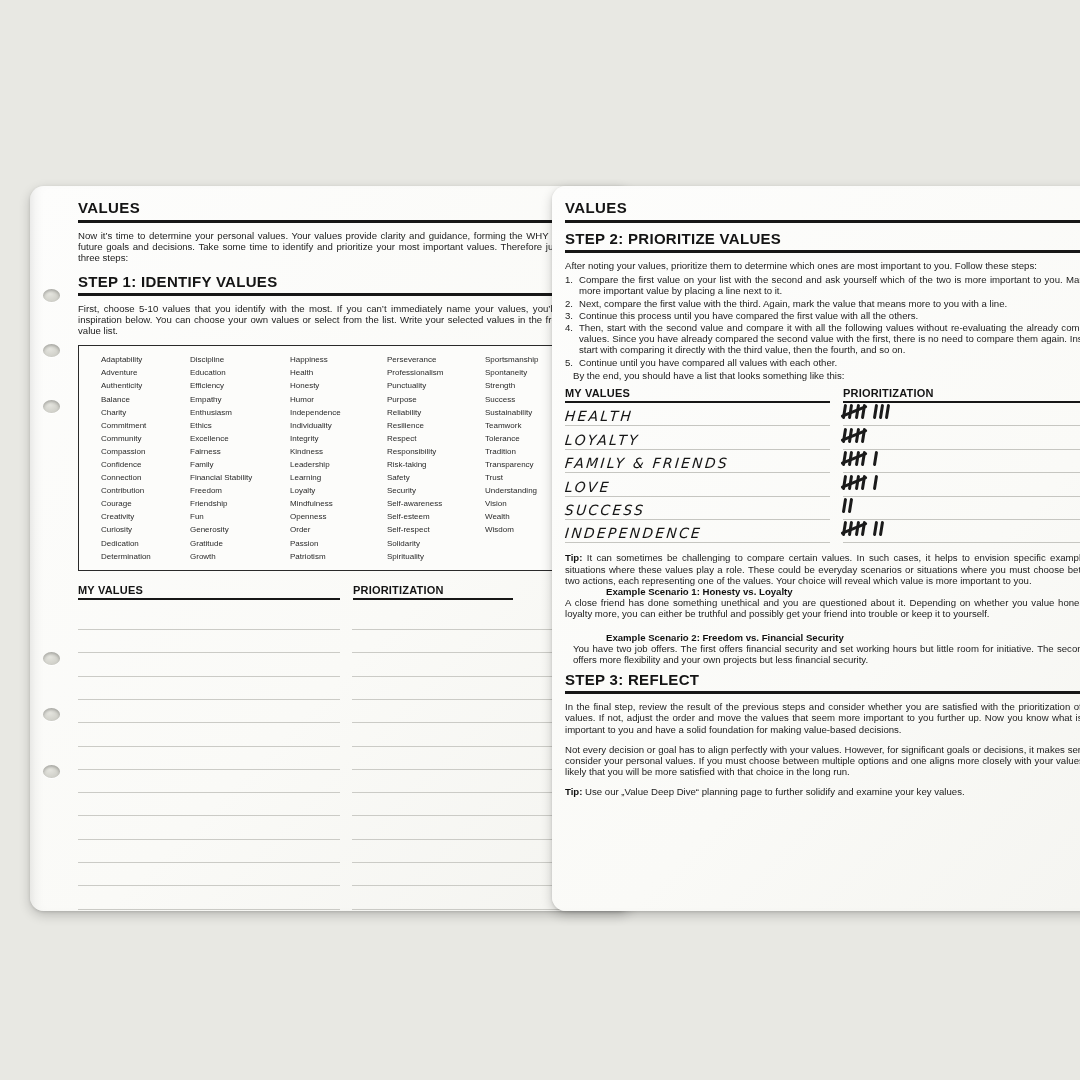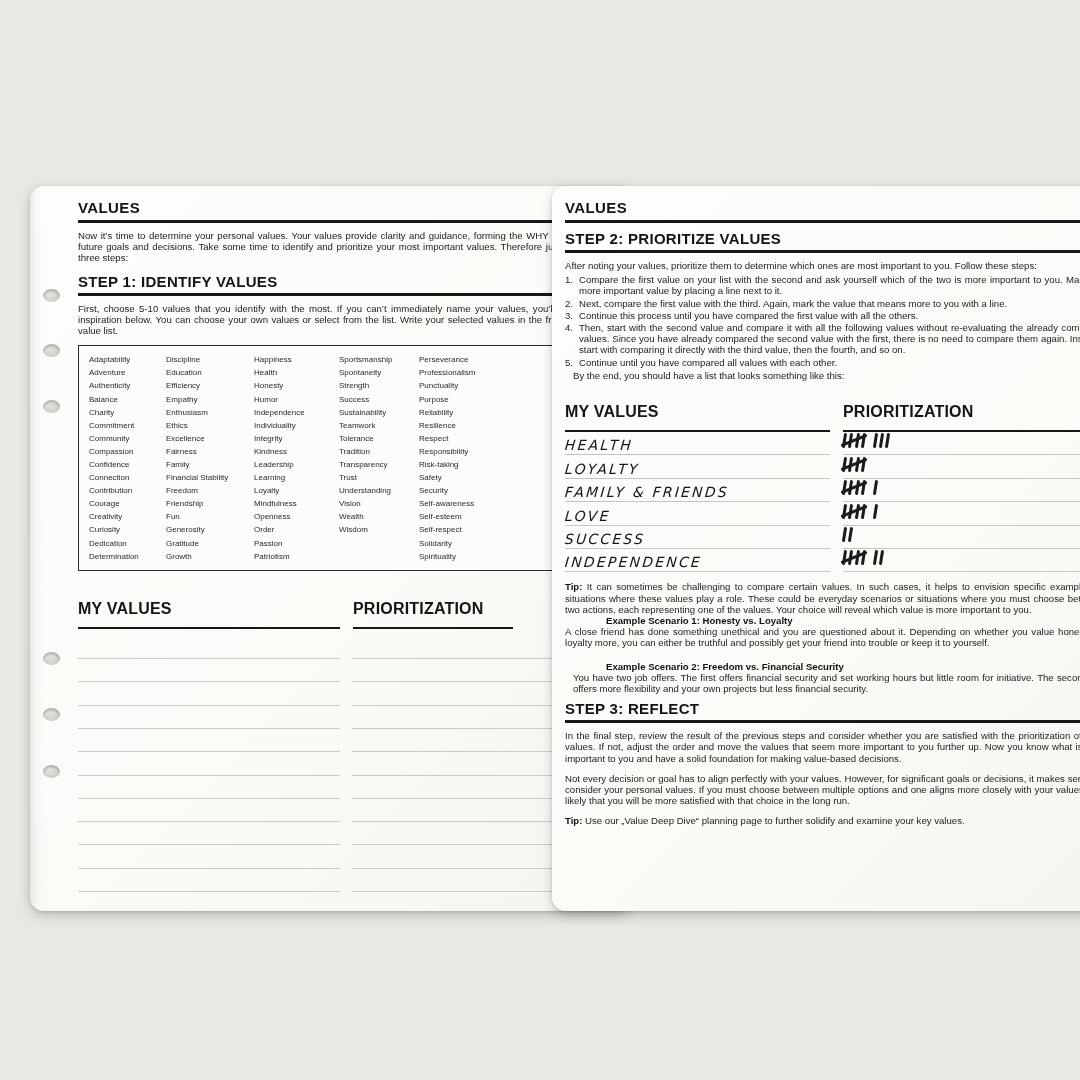--- a/index.html
+++ b/index.html
@@ -25,28 +25,28 @@
   .page-right .content{padding:13px 50px 0 13px;}
 
   .title{font-size:15px;font-weight:bold;letter-spacing:0.4px;margin:0 0 4px 0;color:#141414;}
   .rule-thick{height:3px;background:#171717;margin:0 0 7px 0;}
   .step-head{font-size:15px;font-weight:bold;letter-spacing:0.3px;margin:5px 0 3px 0;color:#141414;}
   .body{font-size:9.6px;line-height:11.2px;text-align:justify;margin:0 0 9px 0;color:#222;}
   .body b{color:#111;}
 
   
   .values-box{border:1.5px solid #2a2a2a;display:flex;padding:7px 4px 7px 10px;margin:2px 0 13px 0;background:#fcfcfa;}
-  .vcol{flex:none;}
+  .vcol{flex:none;margin-left:12px;}
   .vcol-1{width:77px;} .vcol-2{width:88px;} .vcol-3{width:85px;} .vcol-4{width:86px;} .vcol-5{width:80px;}
   .vitem{font-size:8px;line-height:13.1px;color:#2a2a2a;white-space:nowrap;}
 
   
   .colhead{display:flex;gap:13px;margin-top:2px;}
-  .colhead .h{font-size:16px;font-weight:bold;letter-spacing:0.2px;color:#141414;
-              border-bottom:2.6px solid #171717;padding-bottom:9px;margin-top:16px;}
+  .colhead .h{font-size:11px;font-weight:bold;letter-spacing:0.2px;color:#141414;
+              border-bottom:2.6px solid #171717;padding-bottom:2px;}
   .w-val-l{width:262px;} .w-pri-l{width:160px;}
   .w-val-r{width:265px;} .w-pri-r{flex:1;}
 
   
   .ruled{margin-top:7px;}
   .lrow{display:flex;gap:12px;height:23.3px;}
   .lrow .c{border-bottom:1px solid #cbcbc6;}
 
   
   .exrow{display:flex;gap:13px;height:23.4px;align-items:flex-end;}
@@ -139,54 +139,54 @@
             <div class="vitem">Kindness</div>
             <div class="vitem">Leadership</div>
             <div class="vitem">Learning</div>
             <div class="vitem">Loyalty</div>
             <div class="vitem">Mindfulness</div>
             <div class="vitem">Openness</div>
             <div class="vitem">Order</div>
             <div class="vitem">Passion</div>
             <div class="vitem">Patriotism</div>
           </div>
-          <div class="vcol vcol-5">
-            <div class="vitem">Sportsmanship</div>
-            <div class="vitem">Spontaneity</div>
-            <div class="vitem">Strength</div>
-            <div class="vitem">Success</div>
-            <div class="vitem">Sustainability</div>
-            <div class="vitem">Teamwork</div>
-            <div class="vitem">Tolerance</div>
-            <div class="vitem">Tradition</div>
-            <div class="vitem">Transparency</div>
-            <div class="vitem">Trust</div>
-            <div class="vitem">Understanding</div>
-            <div class="vitem">Vision</div>
-            <div class="vitem">Wealth</div>
-            <div class="vitem">Wisdom</div>
-          </div>
           <div class="vcol vcol-4">
             <div class="vitem">Perseverance</div>
             <div class="vitem">Professionalism</div>
             <div class="vitem">Punctuality</div>
             <div class="vitem">Purpose</div>
             <div class="vitem">Reliability</div>
             <div class="vitem">Resilience</div>
             <div class="vitem">Respect</div>
             <div class="vitem">Responsibility</div>
             <div class="vitem">Risk-taking</div>
             <div class="vitem">Safety</div>
             <div class="vitem">Security</div>
             <div class="vitem">Self-awareness</div>
             <div class="vitem">Self-esteem</div>
             <div class="vitem">Self-respect</div>
             <div class="vitem">Solidarity</div>
             <div class="vitem">Spirituality</div>
           </div>
+          <div class="vcol vcol-5">
+            <div class="vitem">Sportsmanship</div>
+            <div class="vitem">Spontaneity</div>
+            <div class="vitem">Strength</div>
+            <div class="vitem">Success</div>
+            <div class="vitem">Sustainability</div>
+            <div class="vitem">Teamwork</div>
+            <div class="vitem">Tolerance</div>
+            <div class="vitem">Tradition</div>
+            <div class="vitem">Transparency</div>
+            <div class="vitem">Trust</div>
+            <div class="vitem">Understanding</div>
+            <div class="vitem">Vision</div>
+            <div class="vitem">Wealth</div>
+            <div class="vitem">Wisdom</div>
+          </div>
         </div>
 
       <div class="colhead">
         <div class="h w-val-l">MY VALUES</div>
         <div class="h w-pri-l">PRIORITIZATION</div>
       </div>
       <div class="ruled" id="left-ruled">
           <div class="lrow">
             <div class="c w-val-l"></div>
             <div class="c w-pri-l" style="flex: 1 1 0%;"></div>

